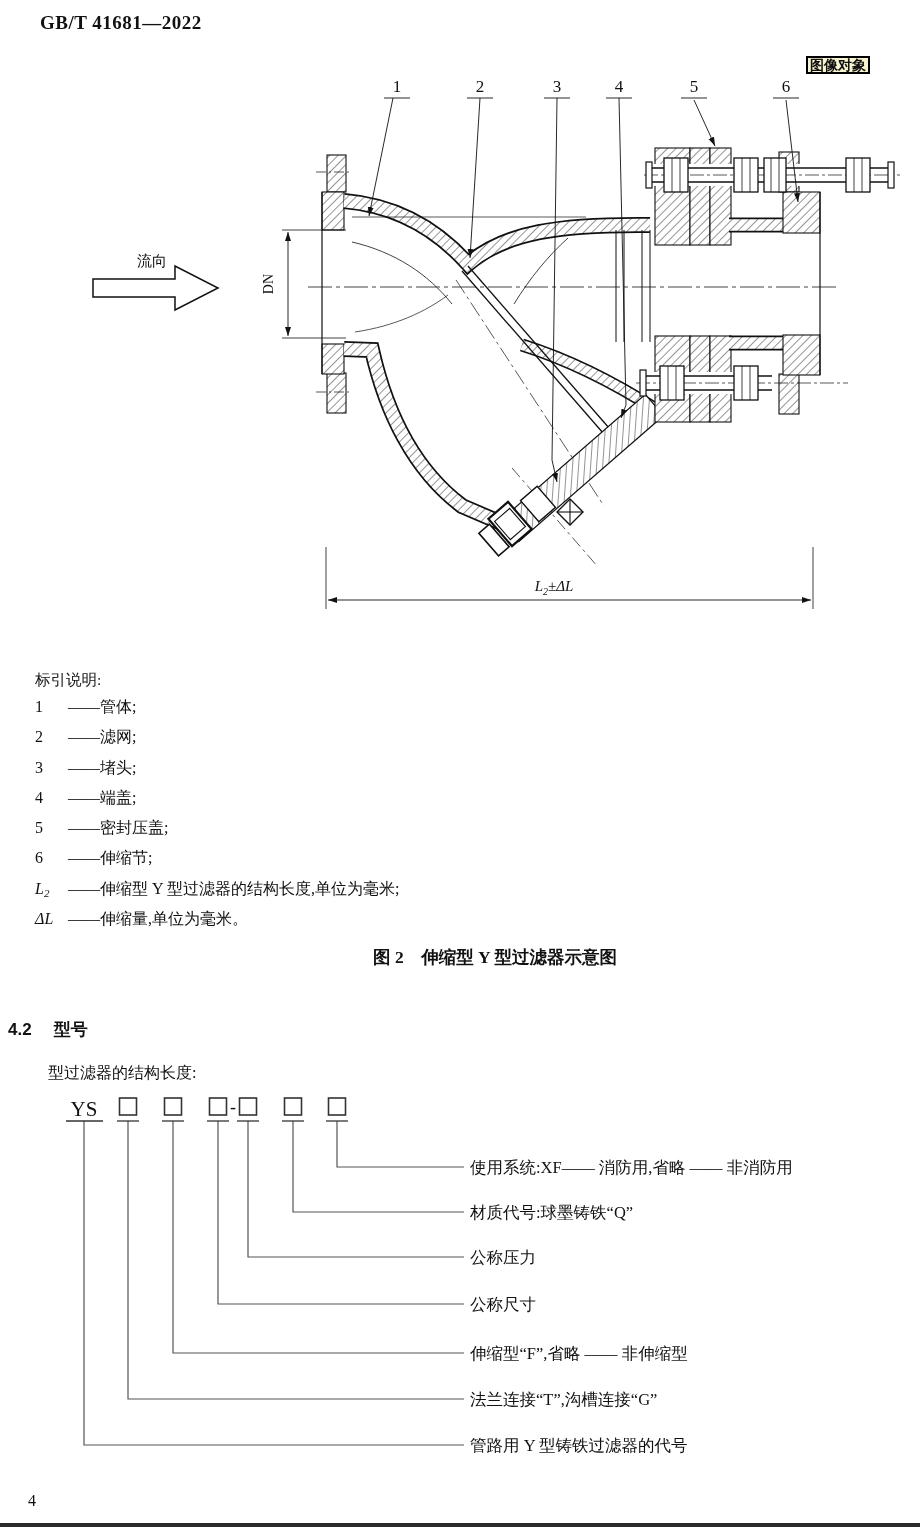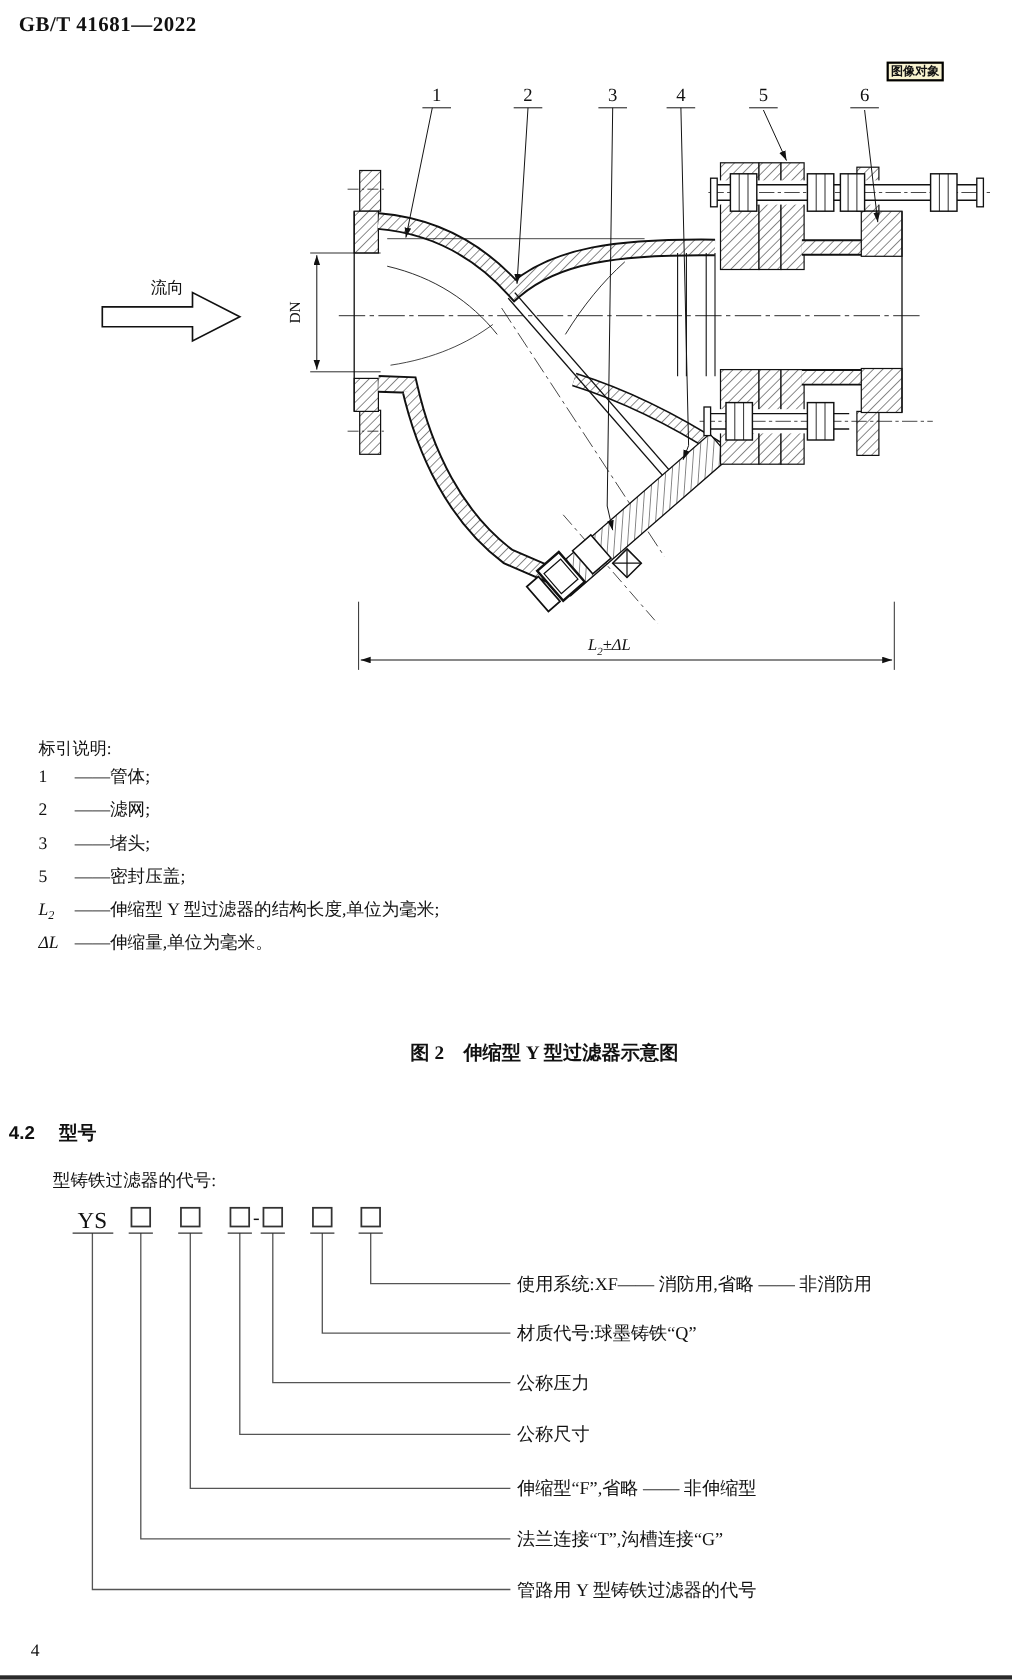--- a/index.html
+++ b/index.html
@@ -2,23 +2,23 @@
 <html><head>
 <meta charset="utf-8">
 <style>
   html,body{margin:0;padding:0;}
   body{
     width:920px;height:1527px;position:relative;background:#ffffff;
     font-family:"Liberation Serif","DejaVu Serif",serif;color:#111;
     overflow:hidden;
   }
   .abs{position:absolute;}
-  .std-code{left:17px;top:12px;font-size:19px;font-weight:bold;letter-spacing:.5px;}
+  .std-code{left:40px;top:12px;font-size:19px;font-weight:bold;letter-spacing:.5px;}
   .badge{
-    left:806px;top:56px;font-size:11px;font-weight:bold;line-height:14px;
+    left:806px;top:56px;font-size:14px;font-weight:bold;line-height:14px;
     background:#f8f3d0;border:2px solid #000;padding:0 2px;
     font-family:"Liberation Sans","DejaVu Sans",sans-serif;
   }
   .fig-caption{left:65px;top:945px;width:860px;text-align:center;
     font-size:17.5px;font-weight:bold;}
   .legend{left:35px;top:670px;width:620px;}
   .legend .lg-title{font-size:15.5px;height:22px;}
   .legend .lg-row{height:30.3px;line-height:30.3px;font-size:16px;white-space:nowrap;}
   .lg-term{display:inline-block;min-width:33px;}
   .lg-term.it{font-style:italic;}
@@ -215,32 +215,34 @@
       <tspan>L</tspan><tspan font-size="10" dy="4">2</tspan><tspan dy="-4">±ΔL</tspan>
     </text>
   </g>
 </svg>
 
 <div class="abs legend">
   <div class="lg-title">标引说明:</div>
   <div class="lg-row"><span class="lg-term">1</span><span>——管体;</span></div>
   <div class="lg-row"><span class="lg-term">2</span><span>——滤网;</span></div>
   <div class="lg-row"><span class="lg-term">3</span><span>——堵头;</span></div>
+  <div class="lg-row"><span class="lg-term">4</span><span>——端盖;</span></div>
   <div class="lg-row"><span class="lg-term">5</span><span>——密封压盖;</span></div>
+  <div class="lg-row"><span class="lg-term">6</span><span>——伸缩节;</span></div>
   <div class="lg-row"><span class="lg-term it"><span>L</span><span class="lg-sub">2</span></span><span>——伸缩型 Y 型过滤器的结构长度,单位为毫米;</span></div>
   <div class="lg-row"><span class="lg-term it">ΔL</span><span>——伸缩量,单位为毫米。</span></div>
 </div>
 
 <div class="abs fig-caption">图 2　伸缩型 Y 型过滤器示意图</div>
 
 <div class="abs sec-head">
   <span class="sec-no">4.2</span><span>型号</span>
 </div>
 
-<div class="abs intro">型铸铁过滤器的代号:</div>
+<div class="abs intro">型过滤器的结构长度:</div>
 
 <svg class="abs" style="left:0;top:1088px;" width="920" height="380" viewBox="0 0 920 380">
   <g stroke="#555" stroke-width="1.2" fill="none">
     <polyline points="337,33 337,79 464,79"></polyline>
     <polyline points="293,33 293,124 464,124"></polyline>
     <polyline points="248,33 248,169 464,169"></polyline>
     <polyline points="218,33 218,216 464,216"></polyline>
     <polyline points="173,33 173,265 464,265"></polyline>
     <polyline points="128,33 128,311 464,311"></polyline>
     <polyline points="84,33 84,357 464,357"></polyline>

